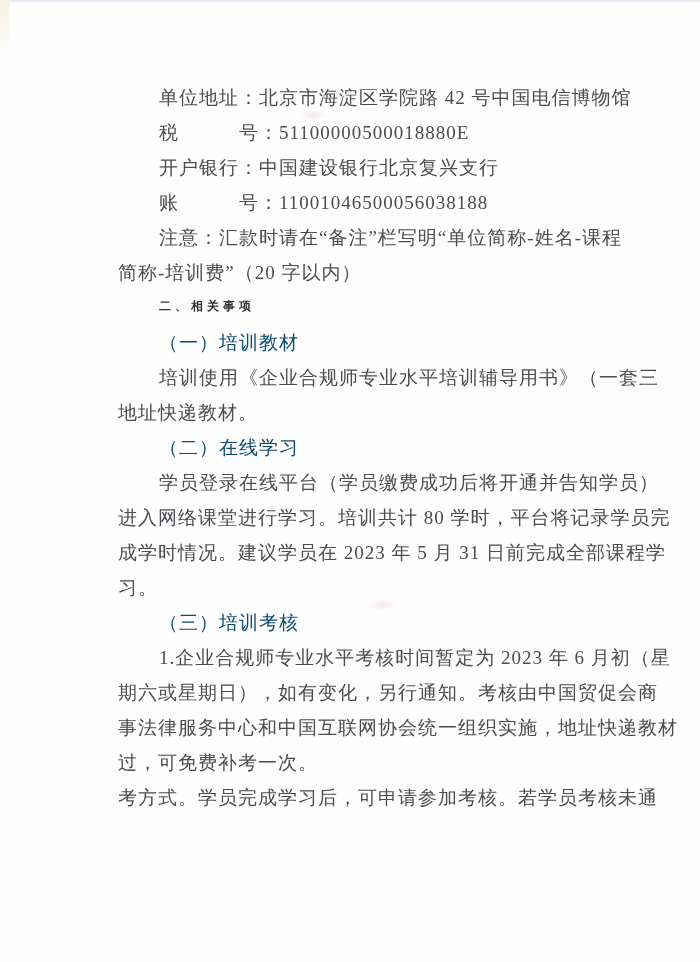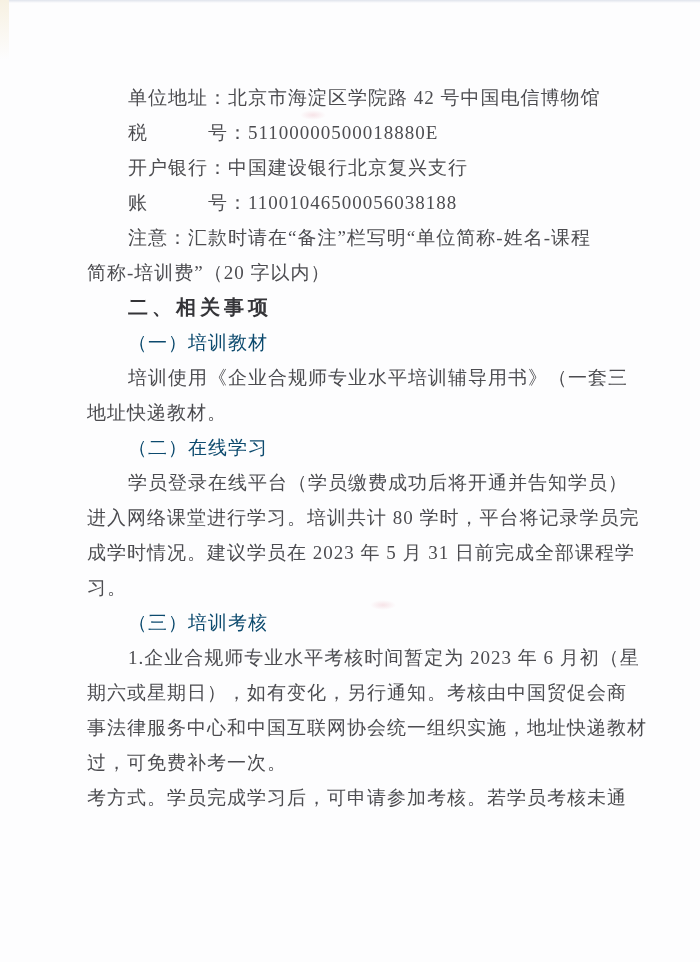--- a/index.html
+++ b/index.html
@@ -33,39 +33,39 @@
     width: 26px; height: 10px;
     border-radius: 50%;
     background: radial-gradient(ellipse at center, rgba(235,180,190,0.35), rgba(235,180,190,0) 70%);
     pointer-events: none;
   }
   .smudge-1 { left: 300px; top: 110px; }
   .smudge-2 { left: 370px; top: 600px; }
 
   .doc-body {
     position: absolute;
-    left: 87px;
+    left: 118px;
     top: 80px;
     width: 580px;
   }
   .line {
     height: 35px;
     line-height: 35px;
     white-space: nowrap;
     font-size: 19px;
     letter-spacing: 1px;
     color: #4c4c50;
   }
   .line.indent {
     padding-left: 41px;
   }
   .line.heading {
-    font-family: Liberation Sans, sans-serif;
+    font-family: Liberation Mono, monospace;
     font-weight: bold;
-    font-size: 20px;
+    font-size: 12px;
     letter-spacing: 4px;
     color: #343438;
   }
   .line.subheading {
     color: #0c4a6e;
   }
 </style>
 </head>
 <body>
 

